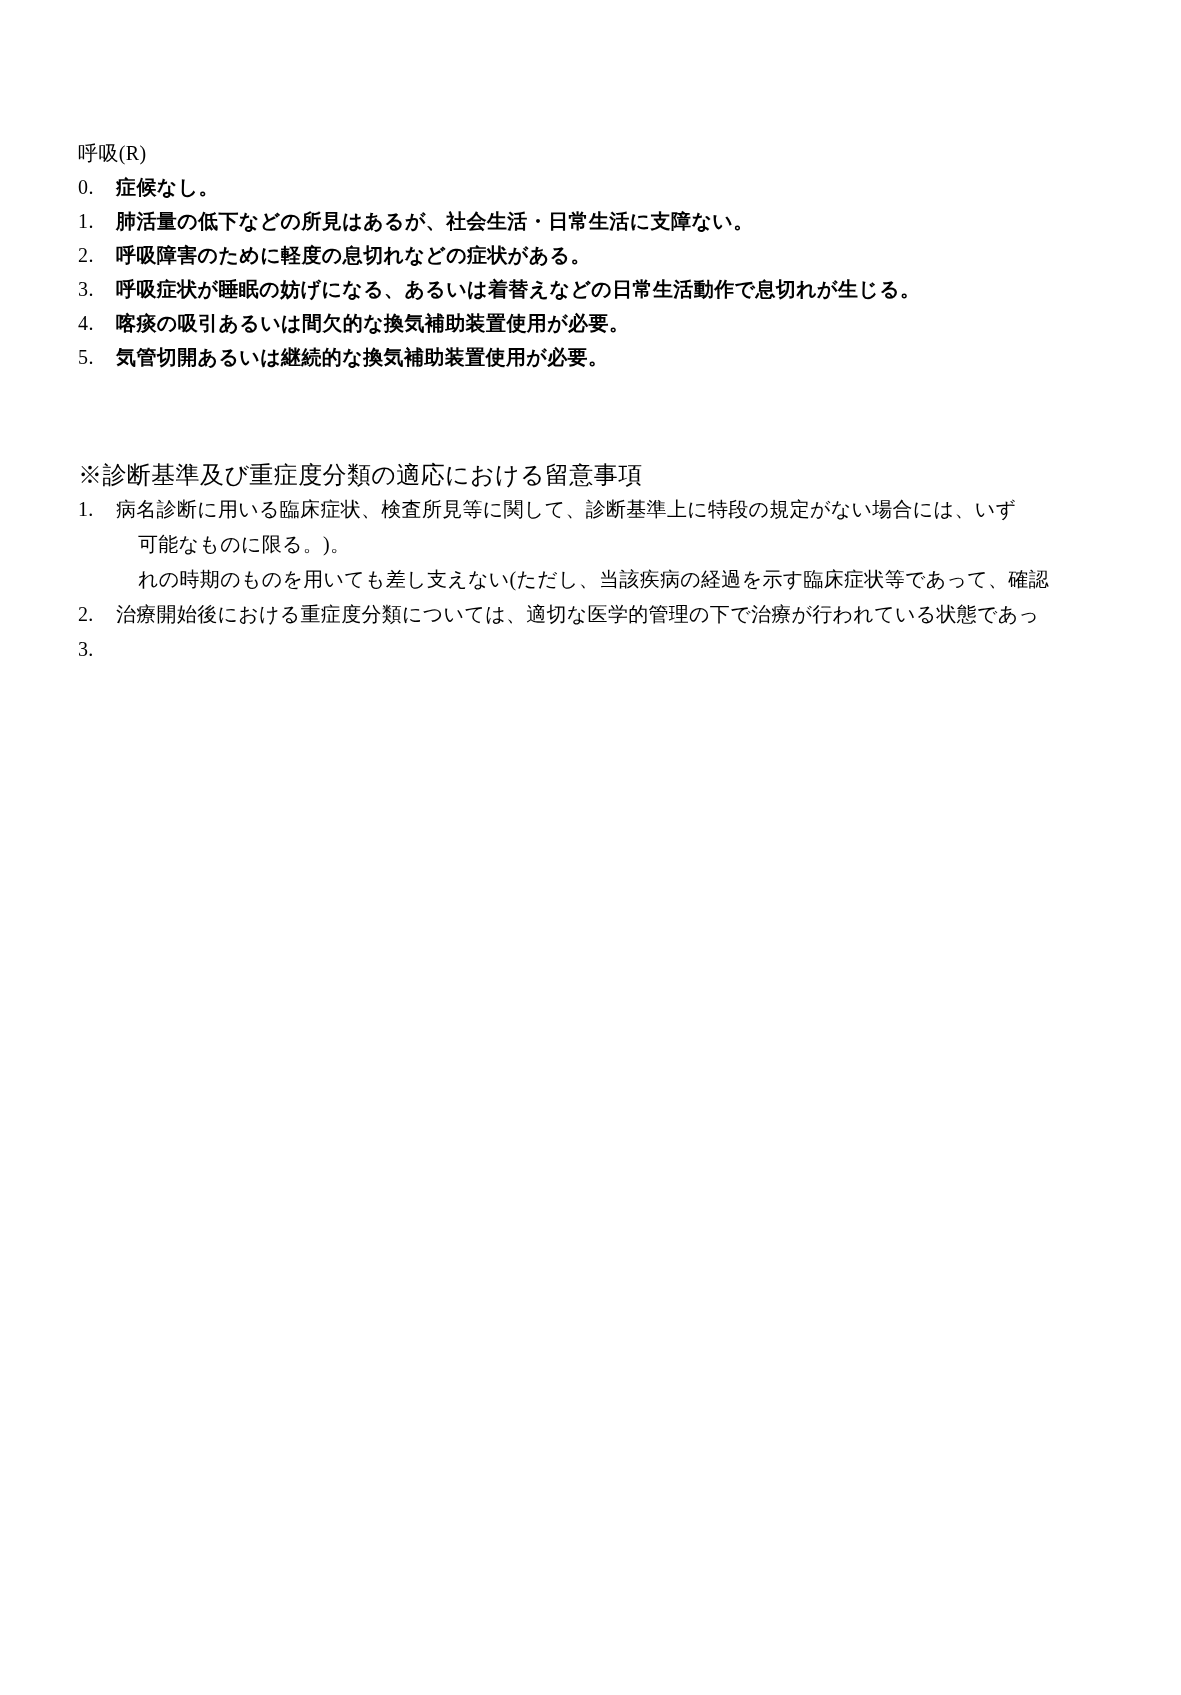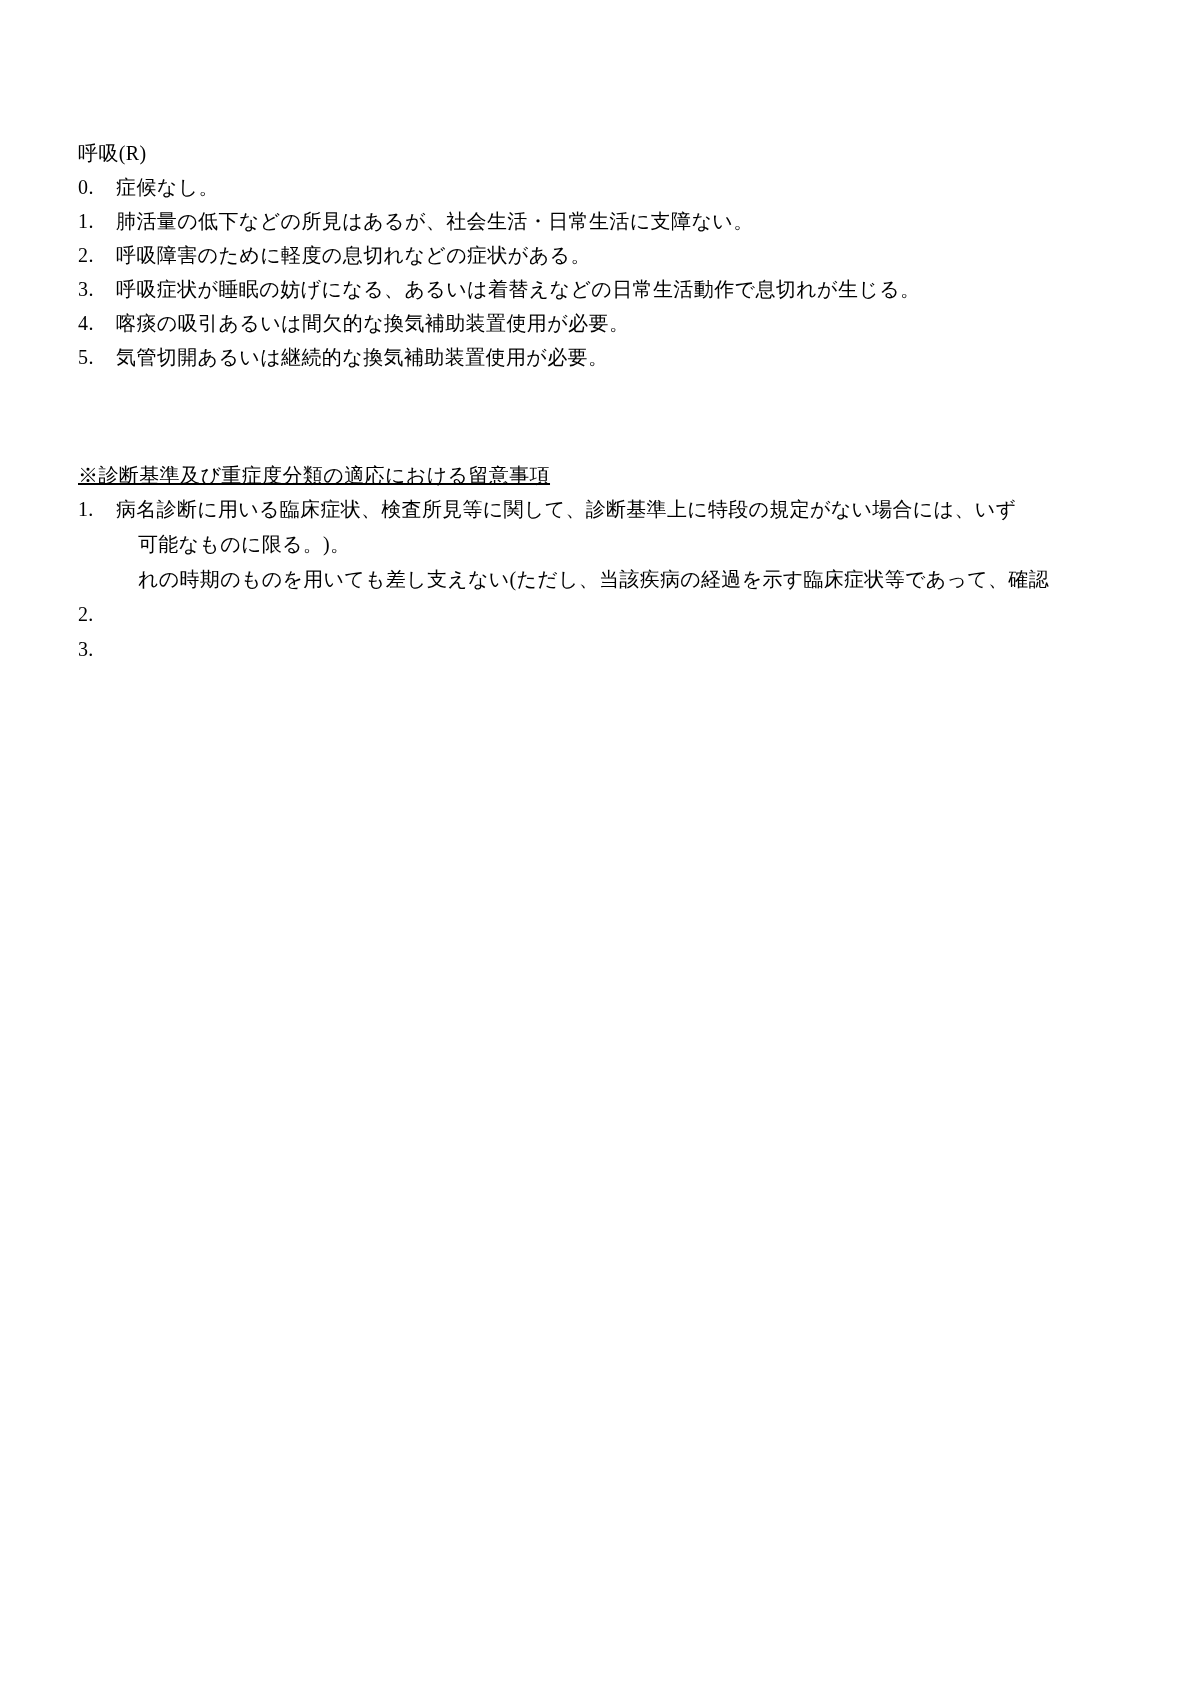--- a/index.html
+++ b/index.html
@@ -49,31 +49,31 @@
     line-height: 34px;
     letter-spacing: 0.4px;
   }
   .num-list li .marker {
     flex: 0 0 auto;
     width: 38px;
     white-space: pre;
   }
   .num-list li .txt {
     flex: 1 1 auto;
+    font-weight: bold;
   }
 
   
   .gap {
     height: 84px;
   }
   .note-heading {
-    font-size: 20px;
+    font-size: 24px;
     line-height: 34px;
     letter-spacing: 0.4px;
-    text-decoration: underline;
   }
   .note-list {
     margin: 0;
     padding: 0;
     list-style: none;
   }
   .note-list li {
     display: flex;
     align-items: flex-start;
     font-size: 20px;
@@ -140,20 +140,21 @@
         <span class="marker">1.</span>
         <span class="txt">
           <span class="first">病名診断に用いる臨床症状、検査所見等に関して、診断基準上に特段の規定がない場合には、いず</span>
           <span class="cont">可能なものに限る。)。</span>
           <span class="cont">れの時期のものを用いても差し支えない(ただし、当該疾病の経過を示す臨床症状等であって、確認</span>
         </span>
       </li>
       <li>
         <span class="marker">2.</span>
         <span class="txt">
+          <span class="first">治療開始後における重症度分類については、適切な医学的管理の下で治療が行われている状態であっ</span>
         </span>
       </li>
       <li>
         <span class="marker">3.</span>
         <span class="txt">
         </span>
       </li>
     </ul>
 
   </div>

